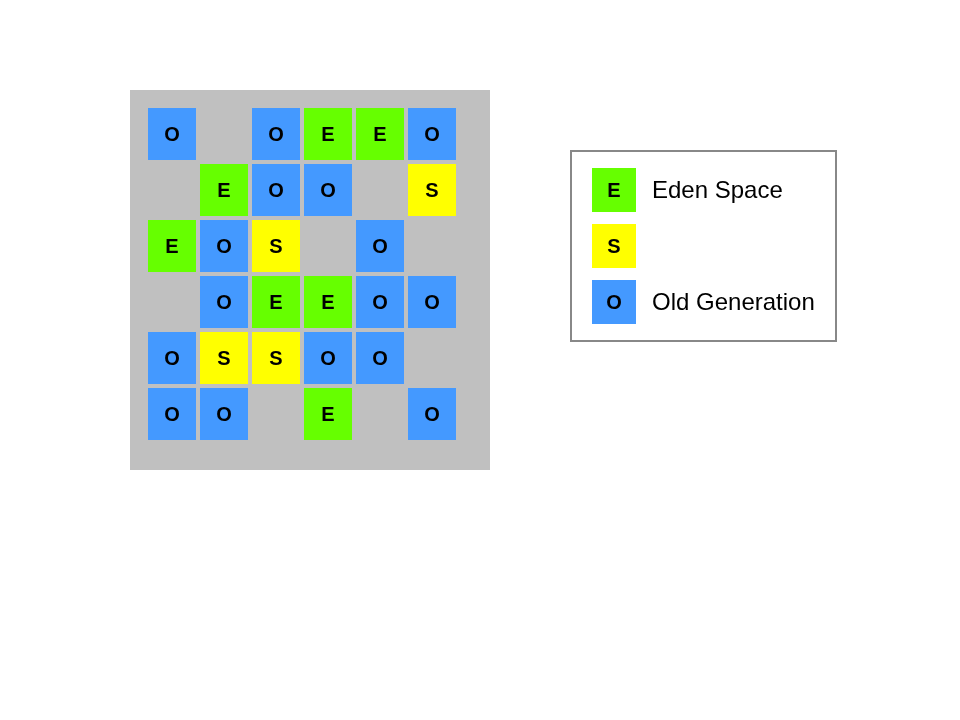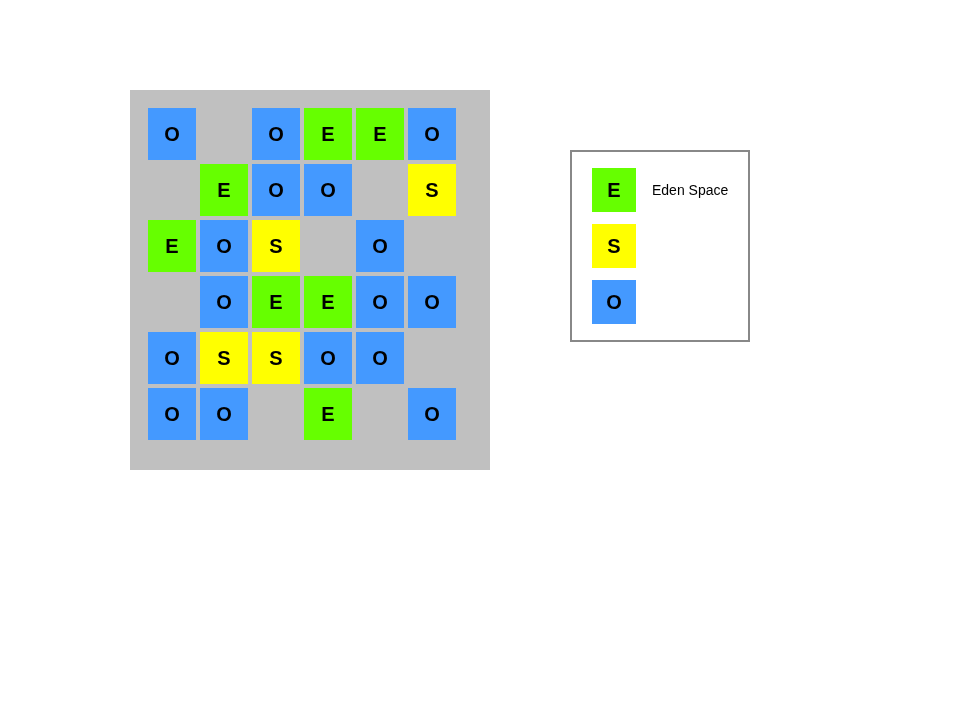--- a/index.html
+++ b/index.html
@@ -91,21 +91,21 @@
       height: 44px;
       display: flex;
       align-items: center;
       justify-content: center;
       font-size: 20px;
       font-weight: bold;
       color: #000;
     }
 
     .legend-label {
-      font-size: 14px;
+      font-size: 24px;
       color: #000;
     }
   </style>
 </head>
 <body>
 
 <div class="page-title"></div>
 
 <div class="main-content">
 
@@ -153,16 +153,17 @@
   <div class="legend" id="legend-render">
       <div class="legend-item">
         <div class="legend-box cell-E">E</div>
         <span class="legend-label">Eden Space</span>
       </div>
       <div class="legend-item">
         <div class="legend-box cell-S">S</div>
       </div>
       <div class="legend-item">
         <div class="legend-box cell-O">O</div>
+        <span class="legend-label">Old Generation</span>
       </div>
     </div>
 
 </div>
 
 </body></html>

